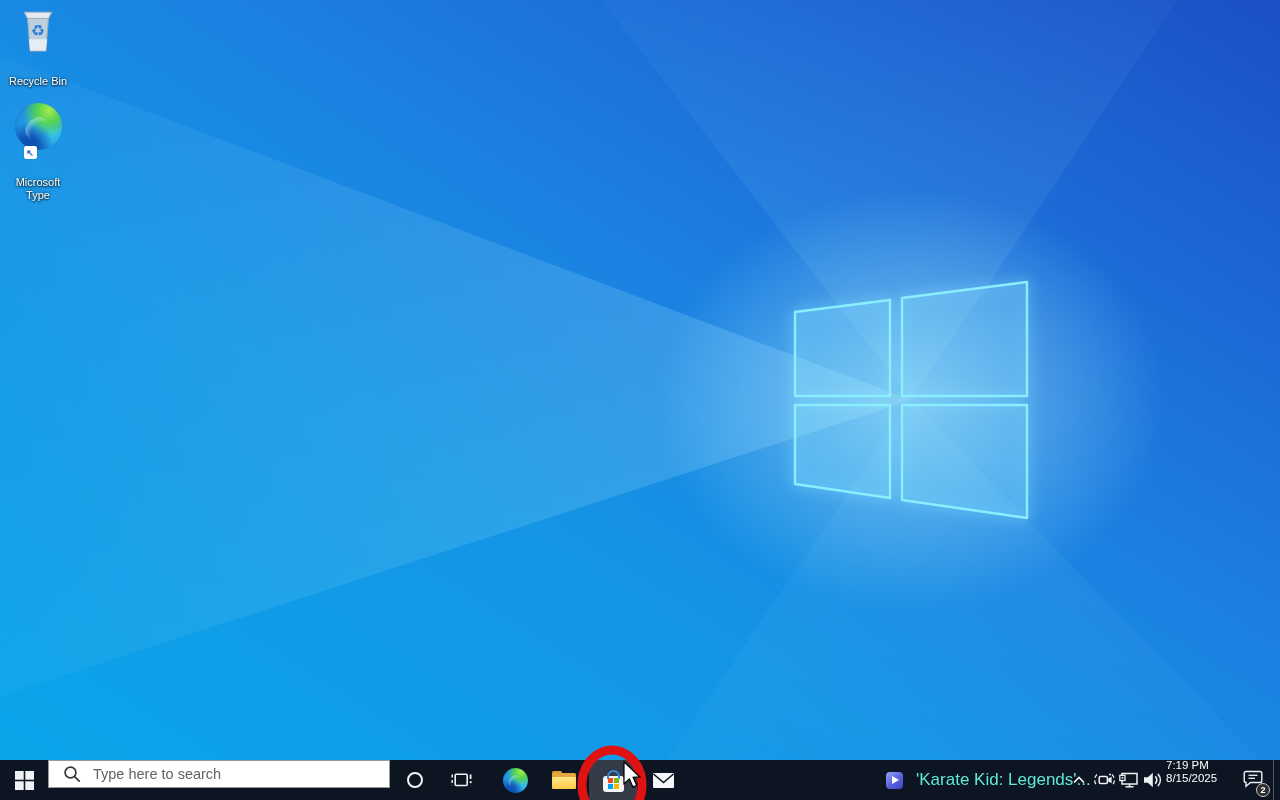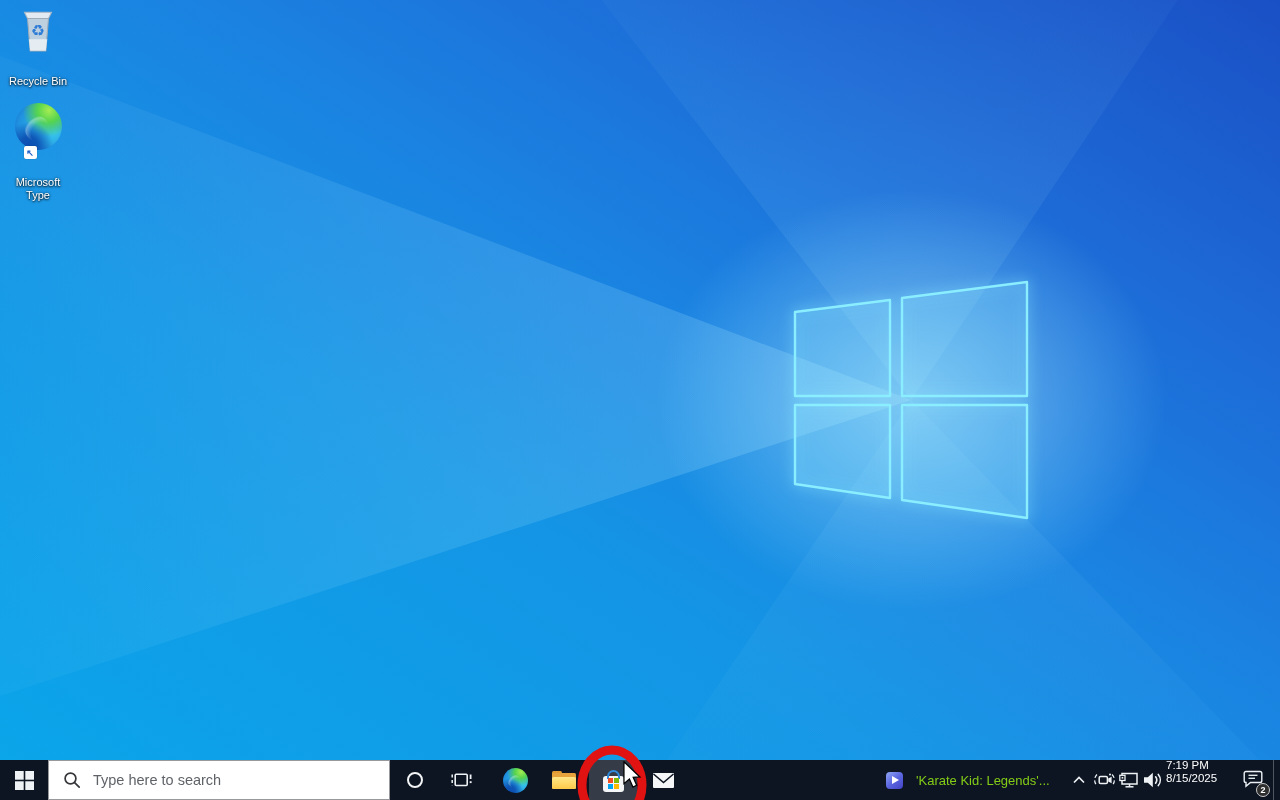--- a/index.html
+++ b/index.html
@@ -71,21 +71,21 @@
   .taskbar{
     position:absolute;left:0;top:760px;width:1280px;height:40px;
     background:#0d1522;display:flex;align-items:stretch;color:#fff;
   }
   .tb-btn{
     position:absolute;top:0;height:40px;display:flex;align-items:center;
     justify-content:center;cursor:pointer;
   }
   .start-button{left:0;width:48px;}
   .search-box{
-    position:absolute;left:48px;top:0;width:342px;height:40px;background:#fff;
+    position:absolute;left:48px;top:0;width:342px;height:28px;background:#fff;
     border:1px solid #97999c;display:flex;align-items:center;padding-left:14px;gap:10px;
   }
   .search-box input{
     border:none;outline:none;font-size:14.5px;color:#3c4043;width:260px;
     font-family:"Liberation Sans",sans-serif;background:transparent;
   }
   .search-box input::placeholder{color:#5f6368;opacity:1;}
   .cortana{left:393px;width:44px;}
   .cortana-ring{width:16px;height:16px;border-radius:50%;border:2.4px solid #f2f4f6;}
   .task-view{left:439px;width:46px;}
@@ -114,21 +114,21 @@
     position:absolute;left:872px;top:0;width:196px;height:40px;display:flex;
     align-items:center;gap:13px;padding-left:14px;cursor:pointer;
   }
   .media-icon{
     width:17px;height:17px;border-radius:4px;flex:0 0 auto;
     background:linear-gradient(140deg,#90a7f5 0%,#5b66e0 50%,#4343c6 100%);
     display:flex;align-items:center;justify-content:center;
   }
   .media-play{width:0;height:0;border-left:7px solid #fff;
     border-top:4.5px solid transparent;border-bottom:4.5px solid transparent;margin-left:2px;}
-  .media-label{font-size:13px;color:#84cc16;white-space:nowrap;}
+  .media-label{font-size:17px;color:#5eead4;white-space:nowrap;}
 
   .tray-chevron{left:1064px;width:30px;}
   .tray-meet{left:1092px;width:24px;}
   .tray-network{left:1116px;width:24px;}
   .tray-volume{left:1140px;width:26px;}
   .clock{
     position:absolute;left:1166px;top:0;width:62px;height:24px;display:flex;
     flex-direction:column;align-items:flex-start;justify-content:center;cursor:pointer;
   }
   .clock div{font-size:11.5px;line-height:13.5px;color:#fff;}

